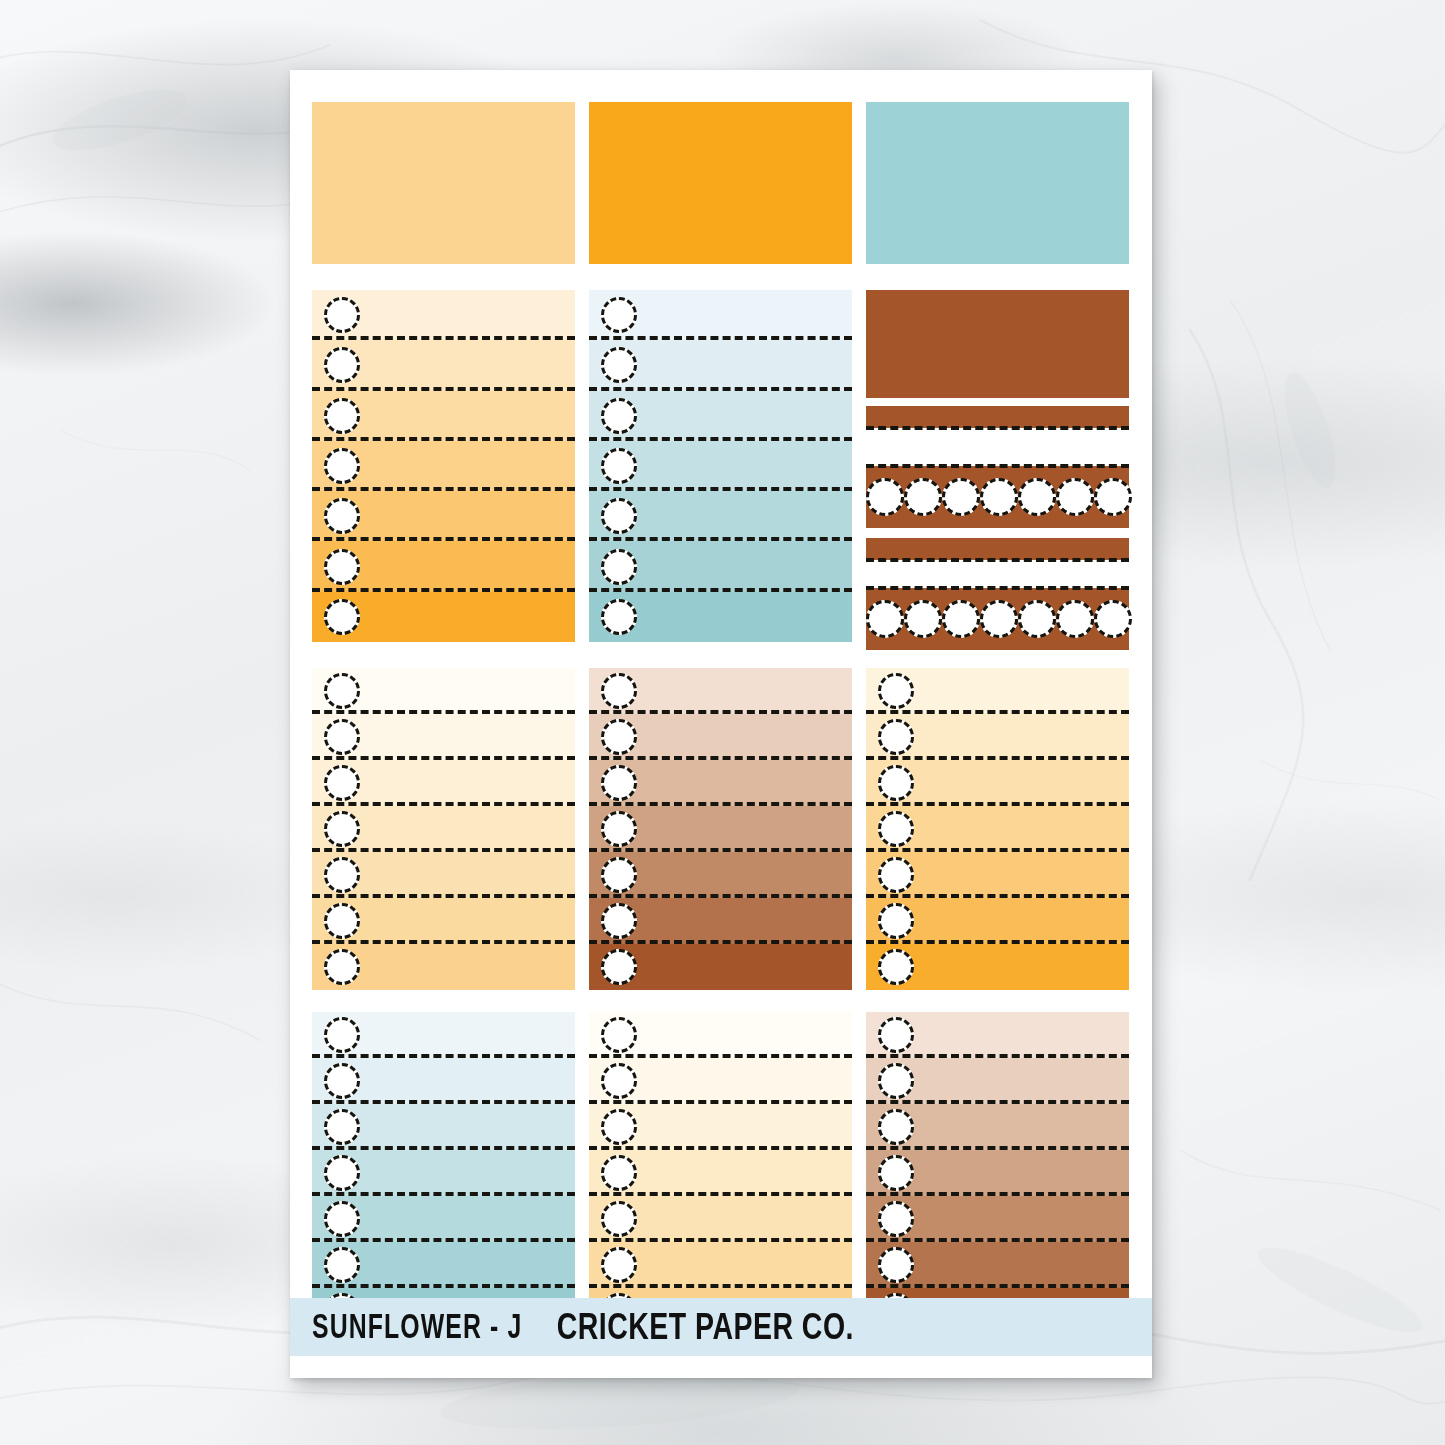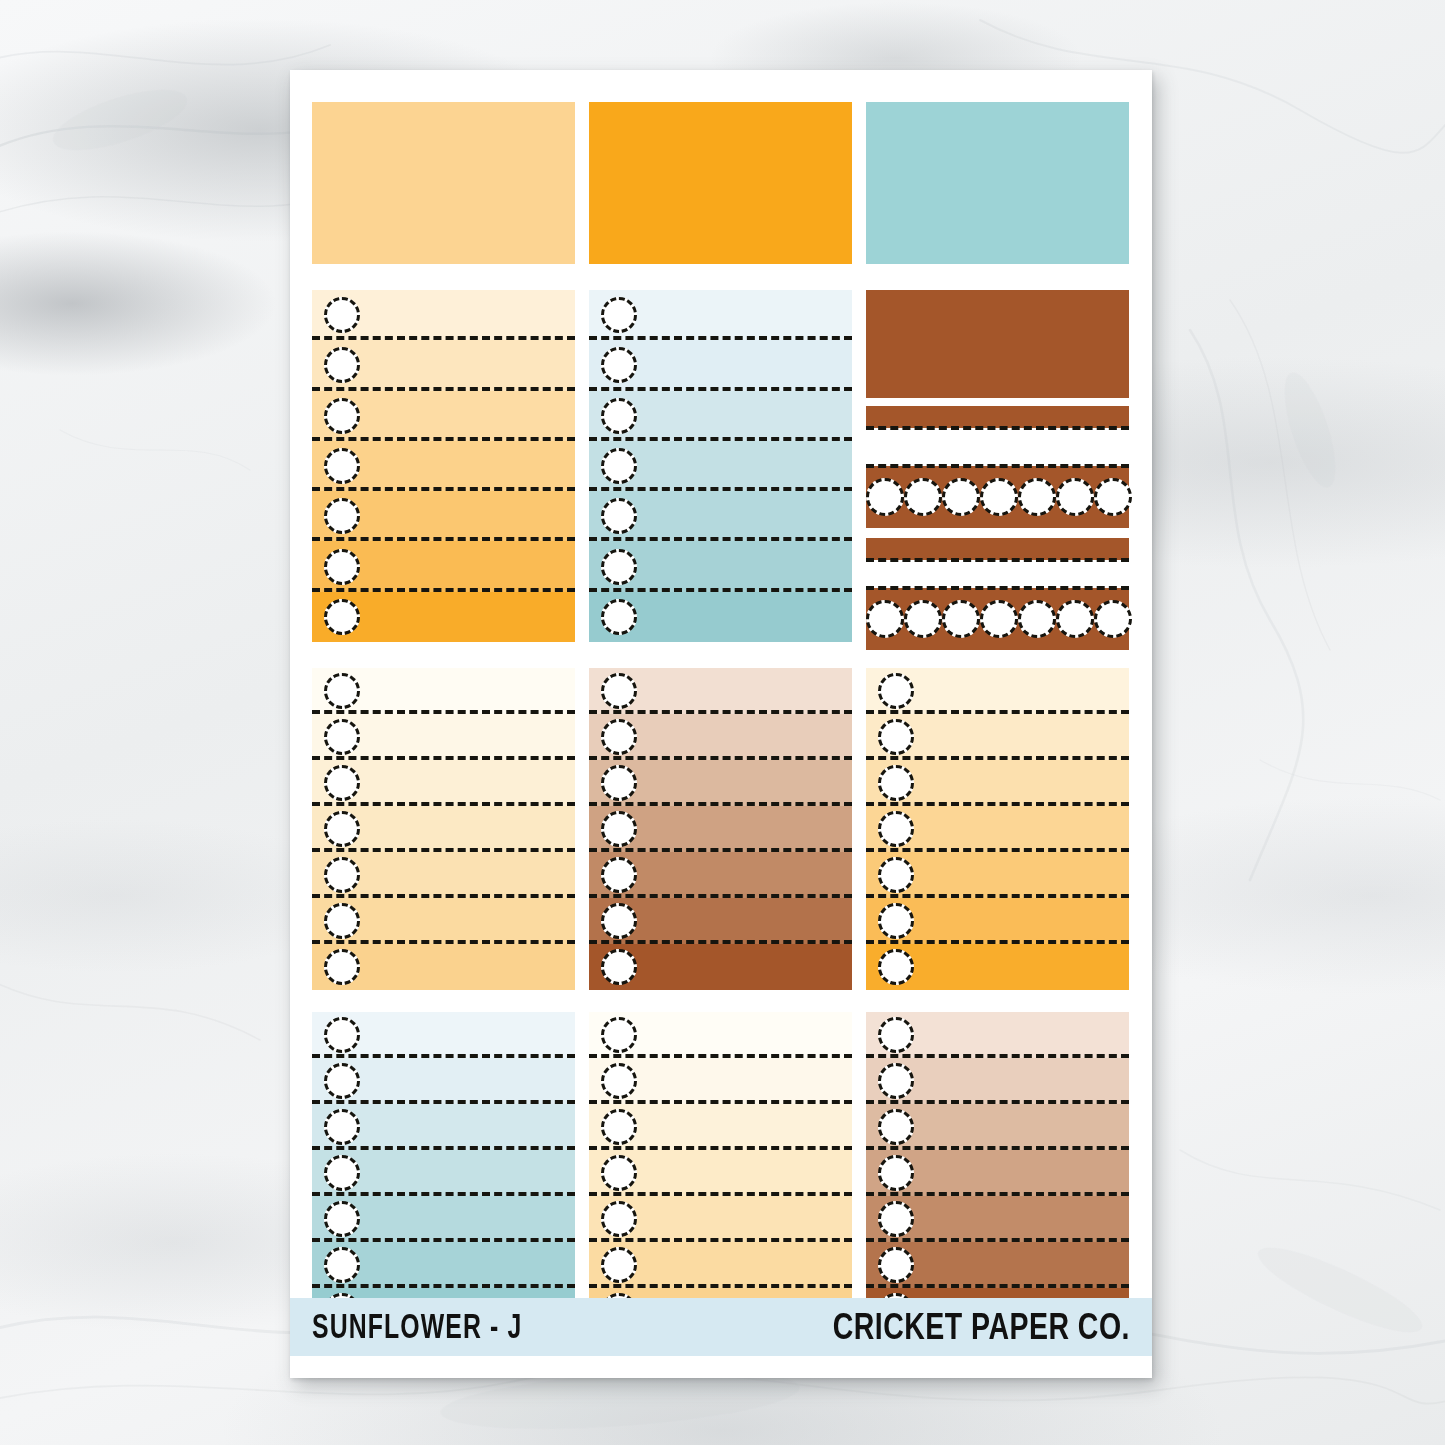--- a/index.html
+++ b/index.html
@@ -154,21 +154,20 @@
   
   .footer-band {
     position: absolute;
     left: 0;
     bottom: 22px;
     width: 100%;
     height: 58px;
     background: #D6E9F2;
     display: flex;
     align-items: center;
-    justify-content: space-between;
     padding: 0 22px;
   }
   .footer-left {
     font-family: "Liberation Sans", sans-serif;
     font-size: 27px;
     font-weight: 700;
     letter-spacing: 1.2px;
     color: #111111;
     transform: scaleY(1.28) scaleX(0.92);
     transform-origin: left center;

